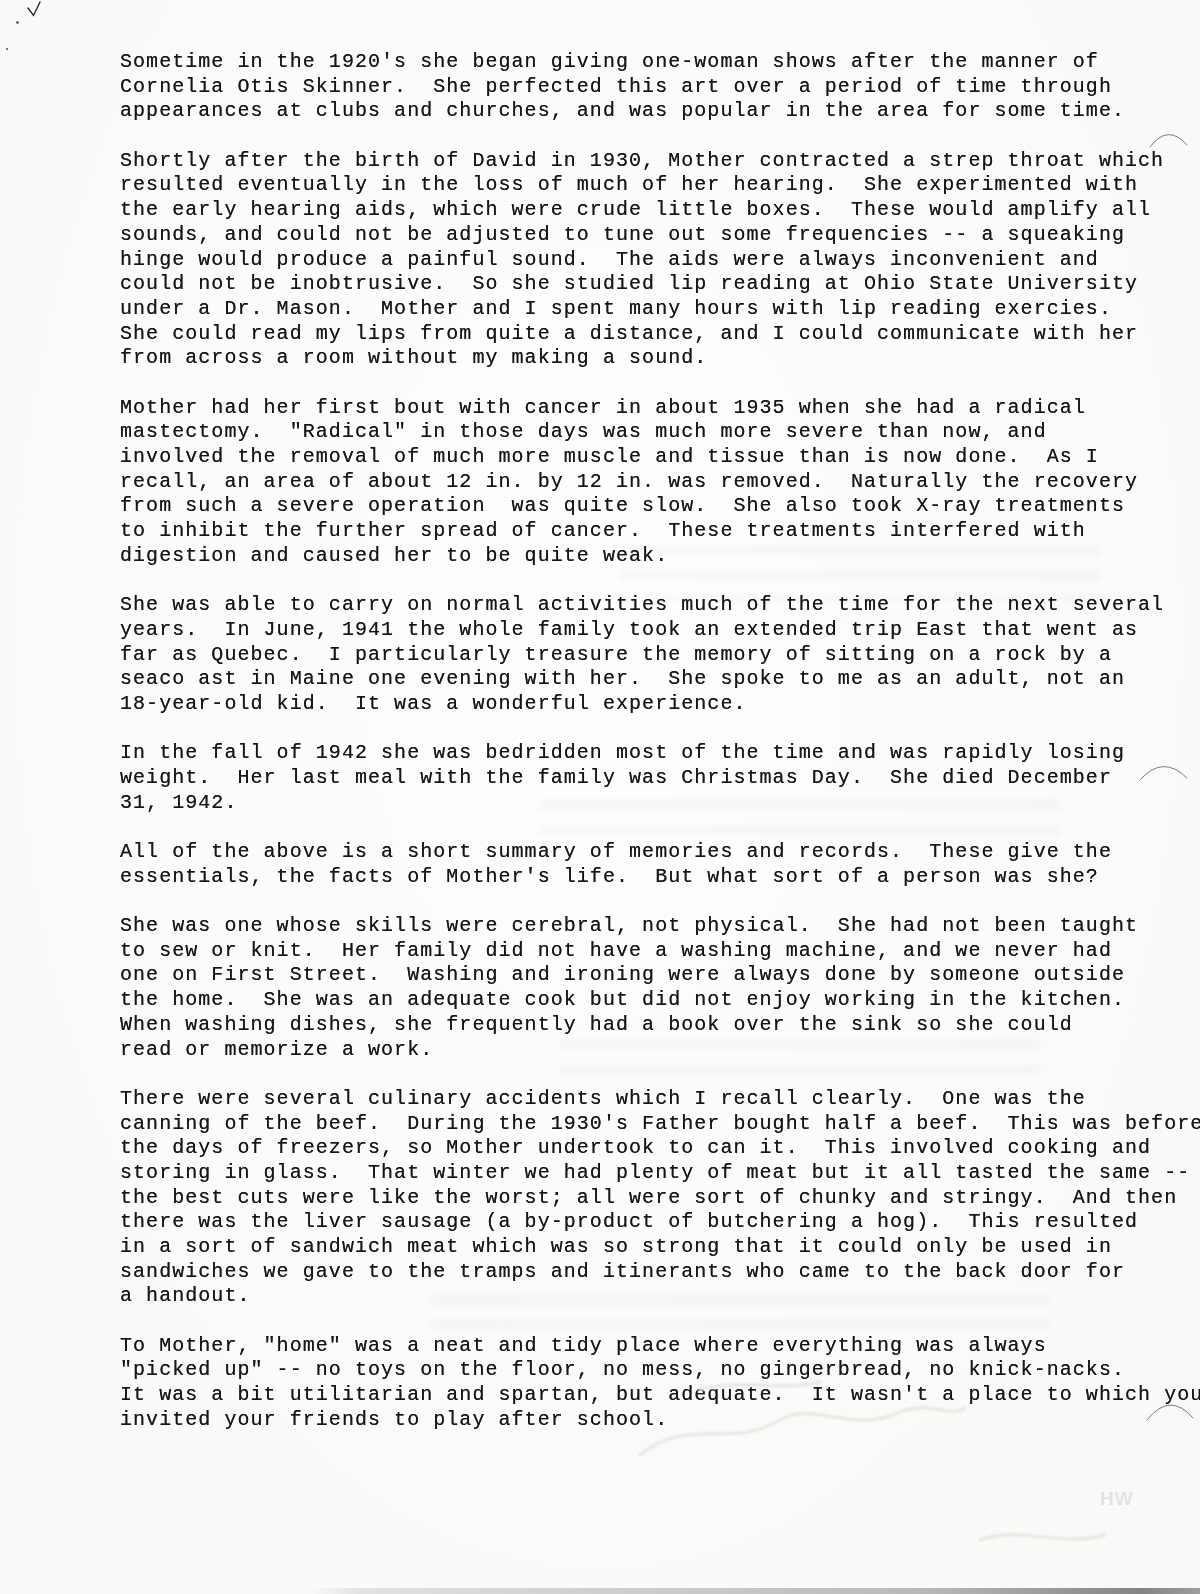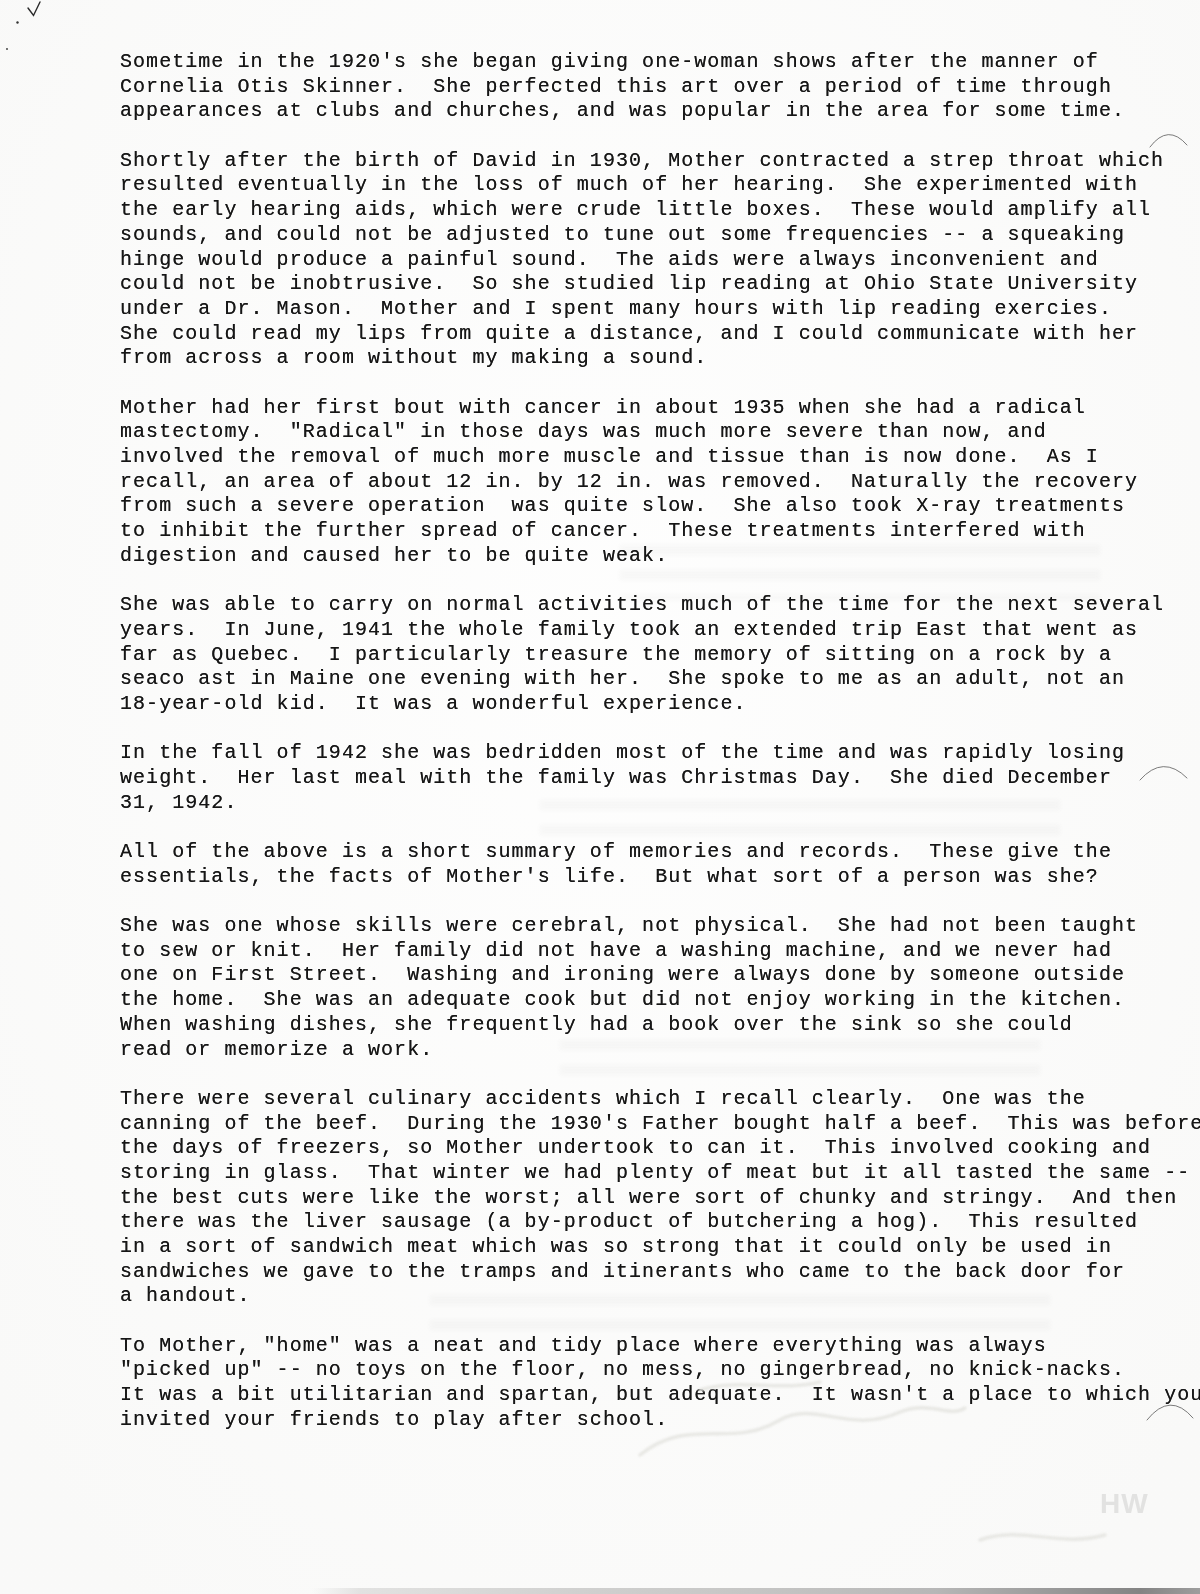--- a/index.html
+++ b/index.html
@@ -48,21 +48,21 @@
     position: absolute;
     left: 0; top: 0;
     width: 1200px; height: 1594px;
     pointer-events: none;
   }
   .watermark {
     position: absolute;
     left: 1100px;
     top: 1488px;
     font-family: "Liberation Sans", sans-serif;
-    font-size: 28px;
+    font-size: 19px;
     font-weight: bold;
     letter-spacing: 1px;
     color: #e2e2e1;
   }
   .edge-bar {
     position: absolute;
     left: 0;
     bottom: 0;
     width: 1200px;
     height: 6px;

